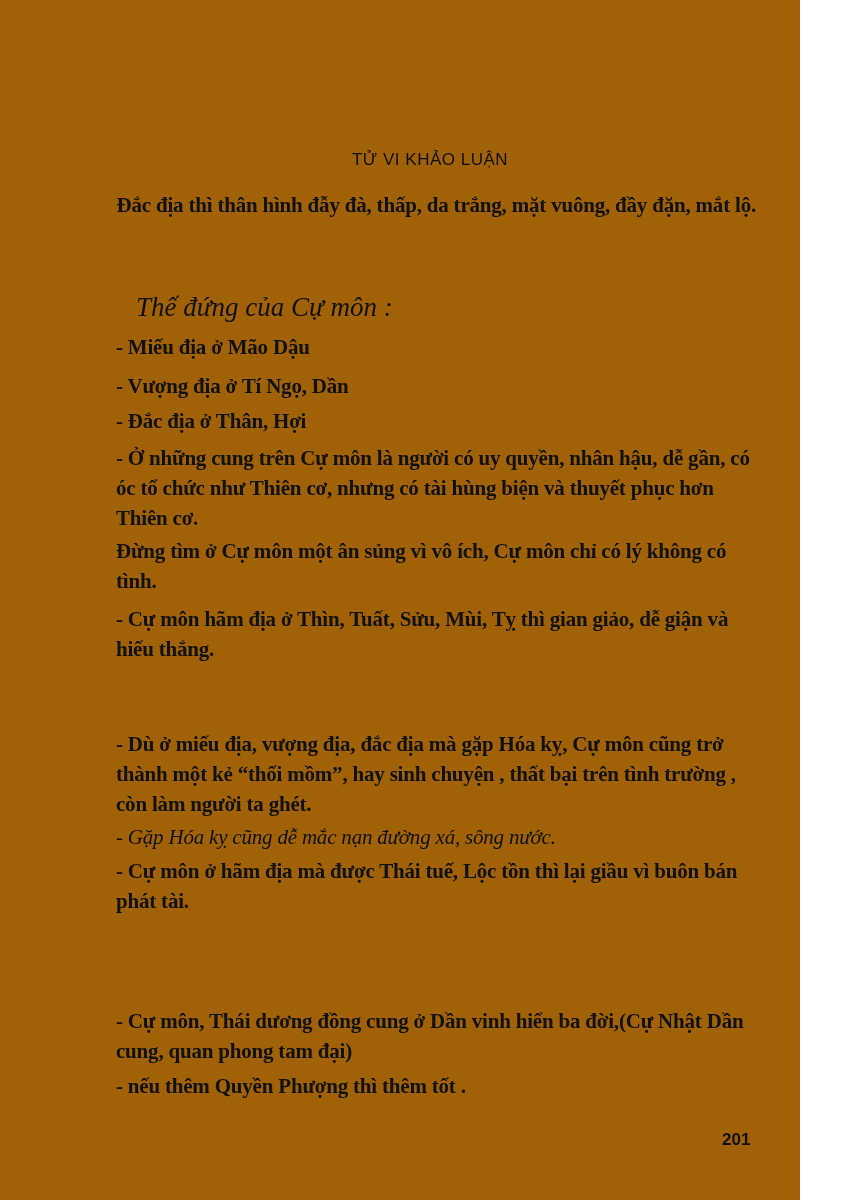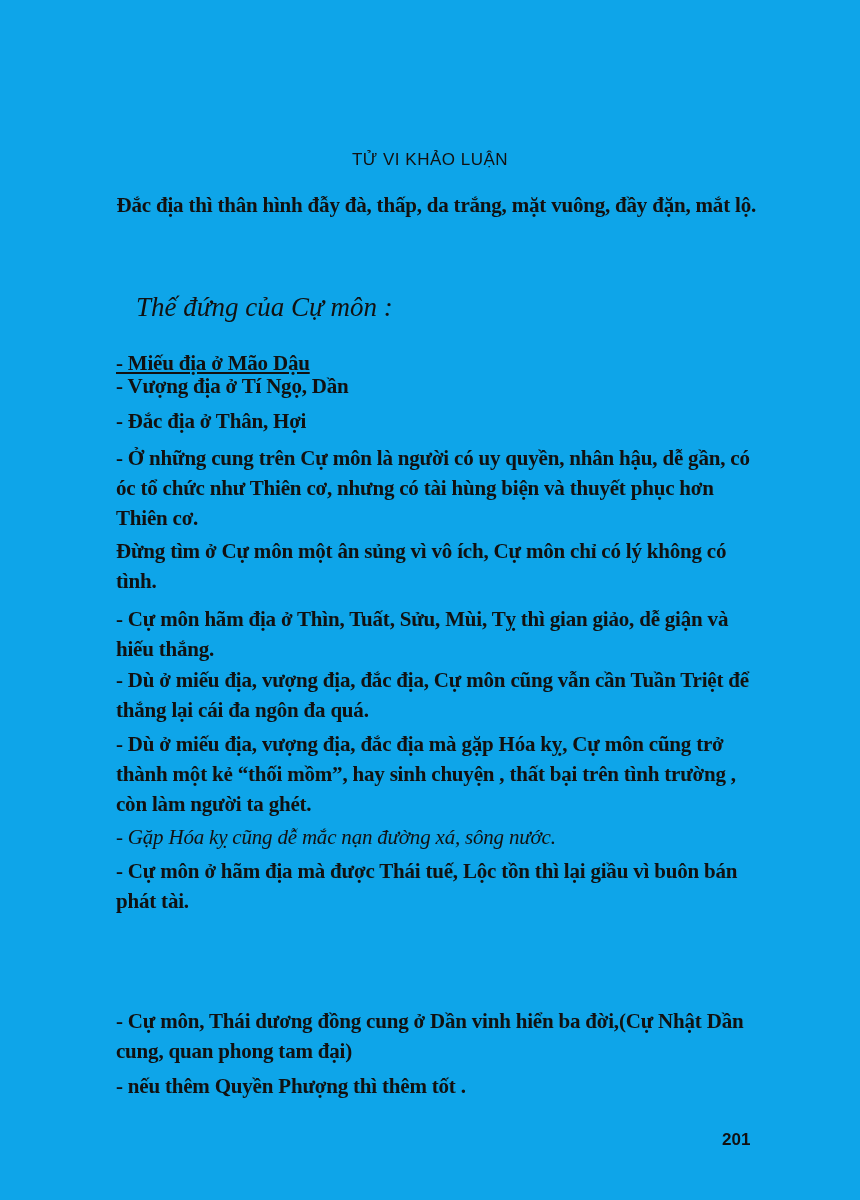--- a/index.html
+++ b/index.html
@@ -1,17 +1,17 @@
 <!DOCTYPE html>
 <html><head>
   <meta charset="utf-8">
   <style>
     html, body { margin: 0; padding: 0; background: #ffffff; }
     body { width: 860px; height: 1200px; position: relative; overflow: hidden; color: #111; }
-    .page { position: absolute; left: 0; top: 0; width: 860px; height: 1200px; background: #0ea5e9; }
+    .page { position: absolute; left: 0; top: 0; width: 780px; height: 1200px; background: #a16207; padding-left: 20px; }
     .running-head {
       position: absolute; top: 150px; left: 0; width: 860px; text-align: center;
       font-family: "Liberation Sans", sans-serif; font-size: 17px; letter-spacing: 0.5px; color: #111;
     }
     .p {
       position: absolute; left: 116px; width: 640px;
       font-family: "Liberation Serif", serif; font-size: 21px; line-height: 30px;
       font-weight: bold; color: #111; letter-spacing: -0.2px;
     }
     .p.it { font-style: italic; font-weight: normal; }
@@ -27,27 +27,26 @@
 </head>
 <body>
 
 <div class="page">
   <div class="running-head">TỬ VI KHẢO LUẬN</div>
 
   <div class="p" style="top:190px;text-align:right;">Đắc địa thì thân hình đẫy đà, thấp, da trắng, mặt vuông, đầy đặn, mắt lộ.</div>
 
   <div class="heading" style="top:292px;">Thế đứng của Cự môn :</div>
 
-  <div class="p" style="top:348px;text-decoration:underline;">- Miếu địa ở Mão Dậu</div>
+  <div class="p" style="top:332px;">- Miếu địa ở Mão Dậu</div>
   <div class="p" style="top:406px;">- Đắc địa ở Thân, Hợi</div>
   <div class="p" style="top:371px;">- Vượng địa ở Tí Ngọ, Dần</div>
   <div class="p" style="top:443px;">- Ở những cung trên Cự môn là người có uy quyền, nhân hậu, dễ gần, có óc tổ chức như Thiên cơ, nhưng có tài hùng biện và thuyết phục hơn Thiên cơ.</div>
   <div class="p" style="top:536px;">Đừng tìm ở Cự môn một ân sủng vì vô ích, Cự môn chỉ có lý không có tình.</div>
   <div class="p" style="top:604px;">- Cự môn hãm địa ở Thìn, Tuất, Sửu, Mùi, Tỵ thì gian giảo, dễ giận và hiếu thắng.</div>
-  <div class="p" style="top:665px;">- Dù ở miếu địa, vượng địa, đắc địa, Cự môn cũng vẫn cần Tuần Triệt để thắng lại cái đa ngôn đa quá.</div>
   <div class="p" style="top:729px;">- Dù ở miếu địa, vượng địa, đắc địa mà gặp Hóa kỵ, Cự môn cũng trở thành một kẻ “thối mồm”, hay sinh chuyện , thất bại trên tình trường , còn làm người ta ghét.</div>
   <div class="p it" style="top:822px;">- Gặp Hóa kỵ cũng dễ mắc nạn đường xá, sông nước.</div>
   <div class="p" style="top:856px;">- Cự môn ở hãm địa mà được Thái tuế, Lộc tồn thì lại giầu vì buôn bán phát tài.</div>
 
 
   <div class="p" style="top:1006px;">- Cự môn, Thái dương đồng cung ở Dần vinh hiển ba đời,(Cự Nhật Dần cung, quan phong tam đại)</div>
   <div class="p" style="top:1071px;">- nếu thêm Quyền Phượng thì thêm tốt .</div>
 
   <div class="folio">201</div>
 </div>

